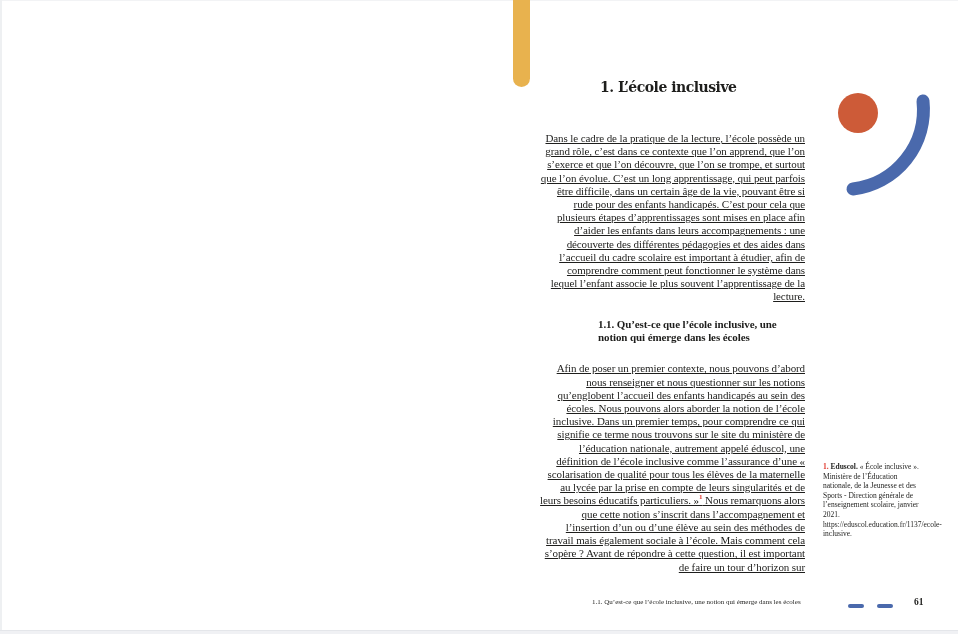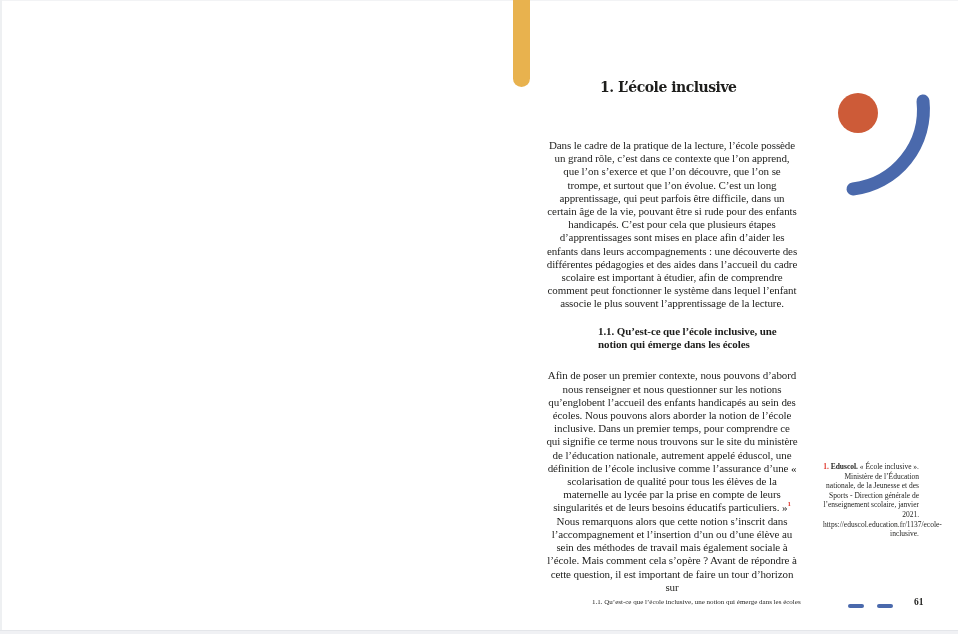--- a/index.html
+++ b/index.html
@@ -27,37 +27,38 @@
   
   .chapter-title {
     position:absolute; left:588px; top:62px; margin:12px;
     font-family:"DejaVu Serif", serif;
     font-size:14px; font-weight:bold; letter-spacing:-0.5px; line-height:26px;
   }
 
   
   .text-column { position:absolute; left:531px; top:124px; width:282px; }
   .text-column p {
-    margin:15px; font-size:11px; line-height:13.2px; letter-spacing:-0.1px;
-    text-align:center;
+    margin:8px; font-size:11px; line-height:13.2px; letter-spacing:-0.1px;
+    text-align:right;
+    text-decoration:underline;
   }
   .para-1 { margin-bottom:14px !important; }
   .section-heading {
     margin:0 0 18px 67px; width:196px;
     font-size:11px; line-height:13.4px; font-weight:bold; letter-spacing:-0.1px;
   }
   .footnote-ref {
     color:#e0392e; font-weight:bold; font-size:7px;
     vertical-align:super; line-height:0;
   }
 
   
   .margin-note {
     position:absolute; left:823px; top:462px; width:96px;
-    font-size:7.5px; line-height:9.6px; letter-spacing:0;text-align:right;
+    font-size:7.5px; line-height:9.6px; letter-spacing:0;
   }
   .margin-note .note-number { color:#e0392e; font-weight:bold; }
   .margin-note .note-source { font-weight:bold; }
 
   
   .footer-running-title {
     position:absolute; left:592px; top:598px; width:212px;
     font-size:7px; line-height:9.6px;
   }
   .footer-dash {

